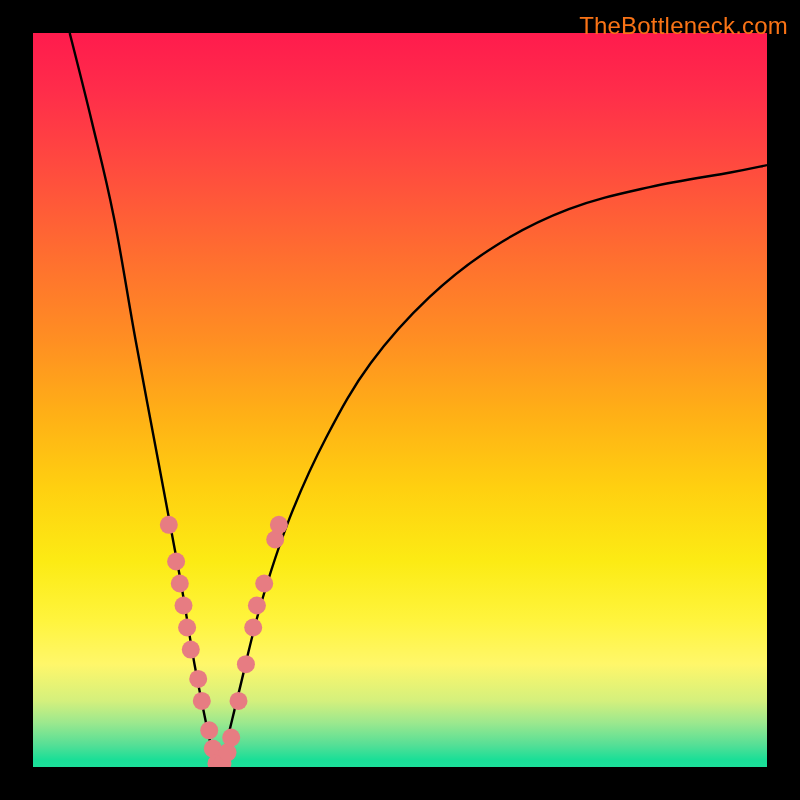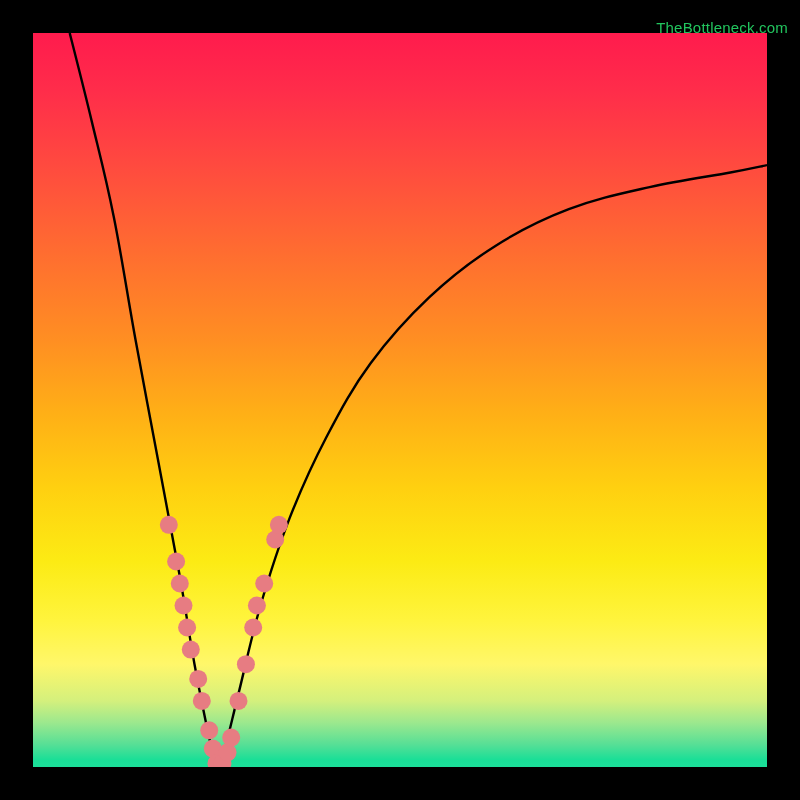--- a/index.html
+++ b/index.html
@@ -42,25 +42,25 @@
     );
   }
   .plot-svg {
     position: absolute;
     inset: 0;
     width: 734px;
     height: 734px;
   }
   .watermark {
     position: absolute;
-    top: 19px;
+    top: 12px;
     right: 12px;
-    font-size: 15px;
+    font-size: 24px;
     font-weight: 500;
-    color: #22c55e;
+    color: #f97316;
     letter-spacing: 0.2px;
     font-family: Arial, Helvetica, sans-serif;
   }
 </style>
 </head>
 <body>
 
 <div class="frame">
   <div class="gradient"></div>
   <svg class="plot-svg" viewBox="0 0 734 734">

